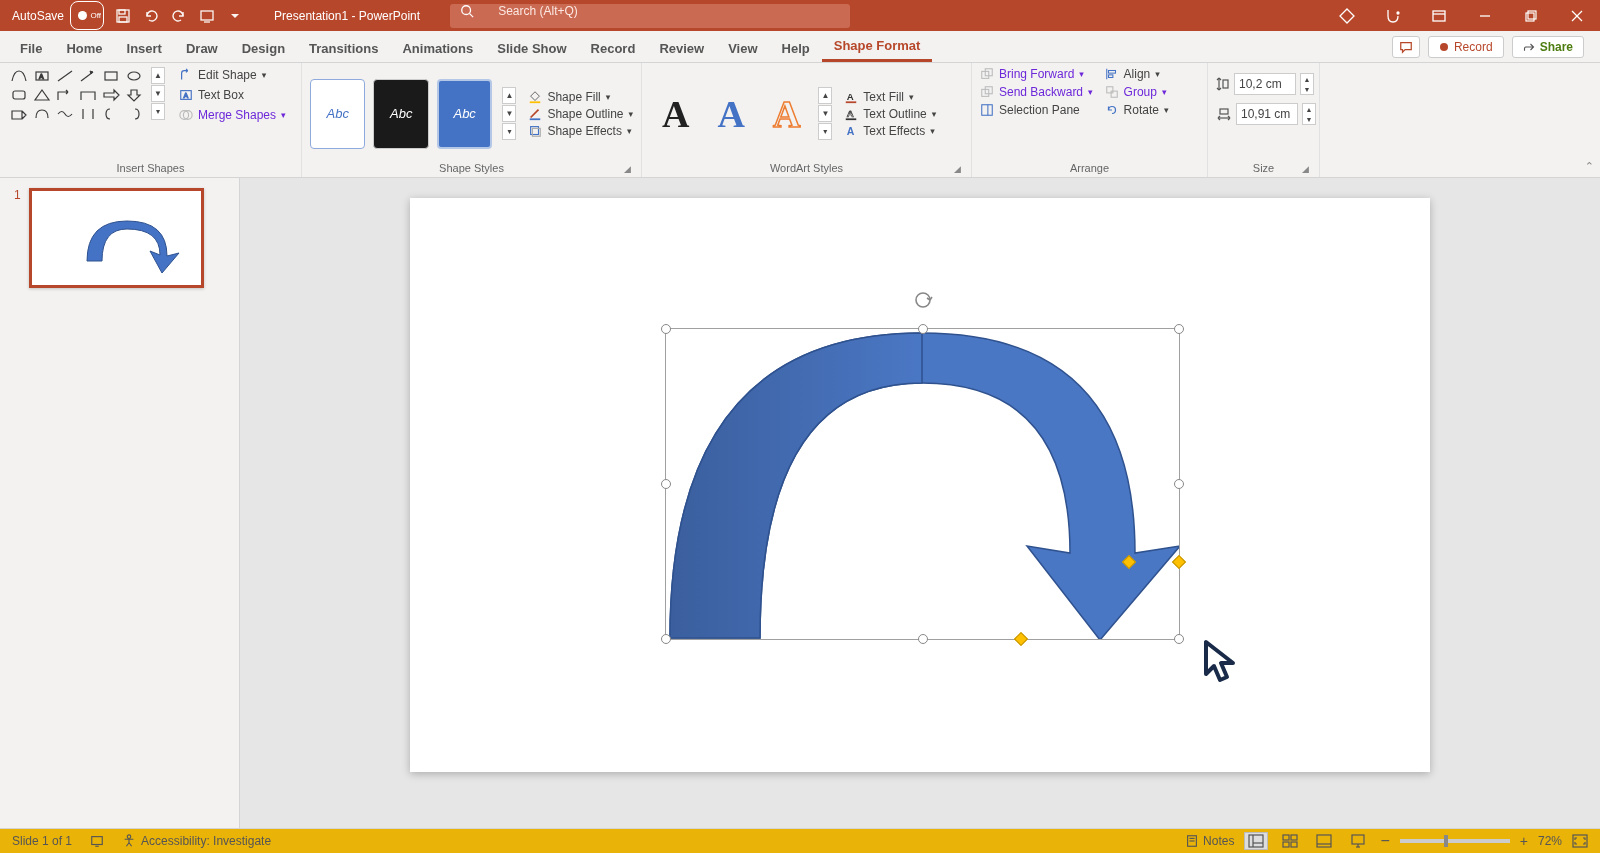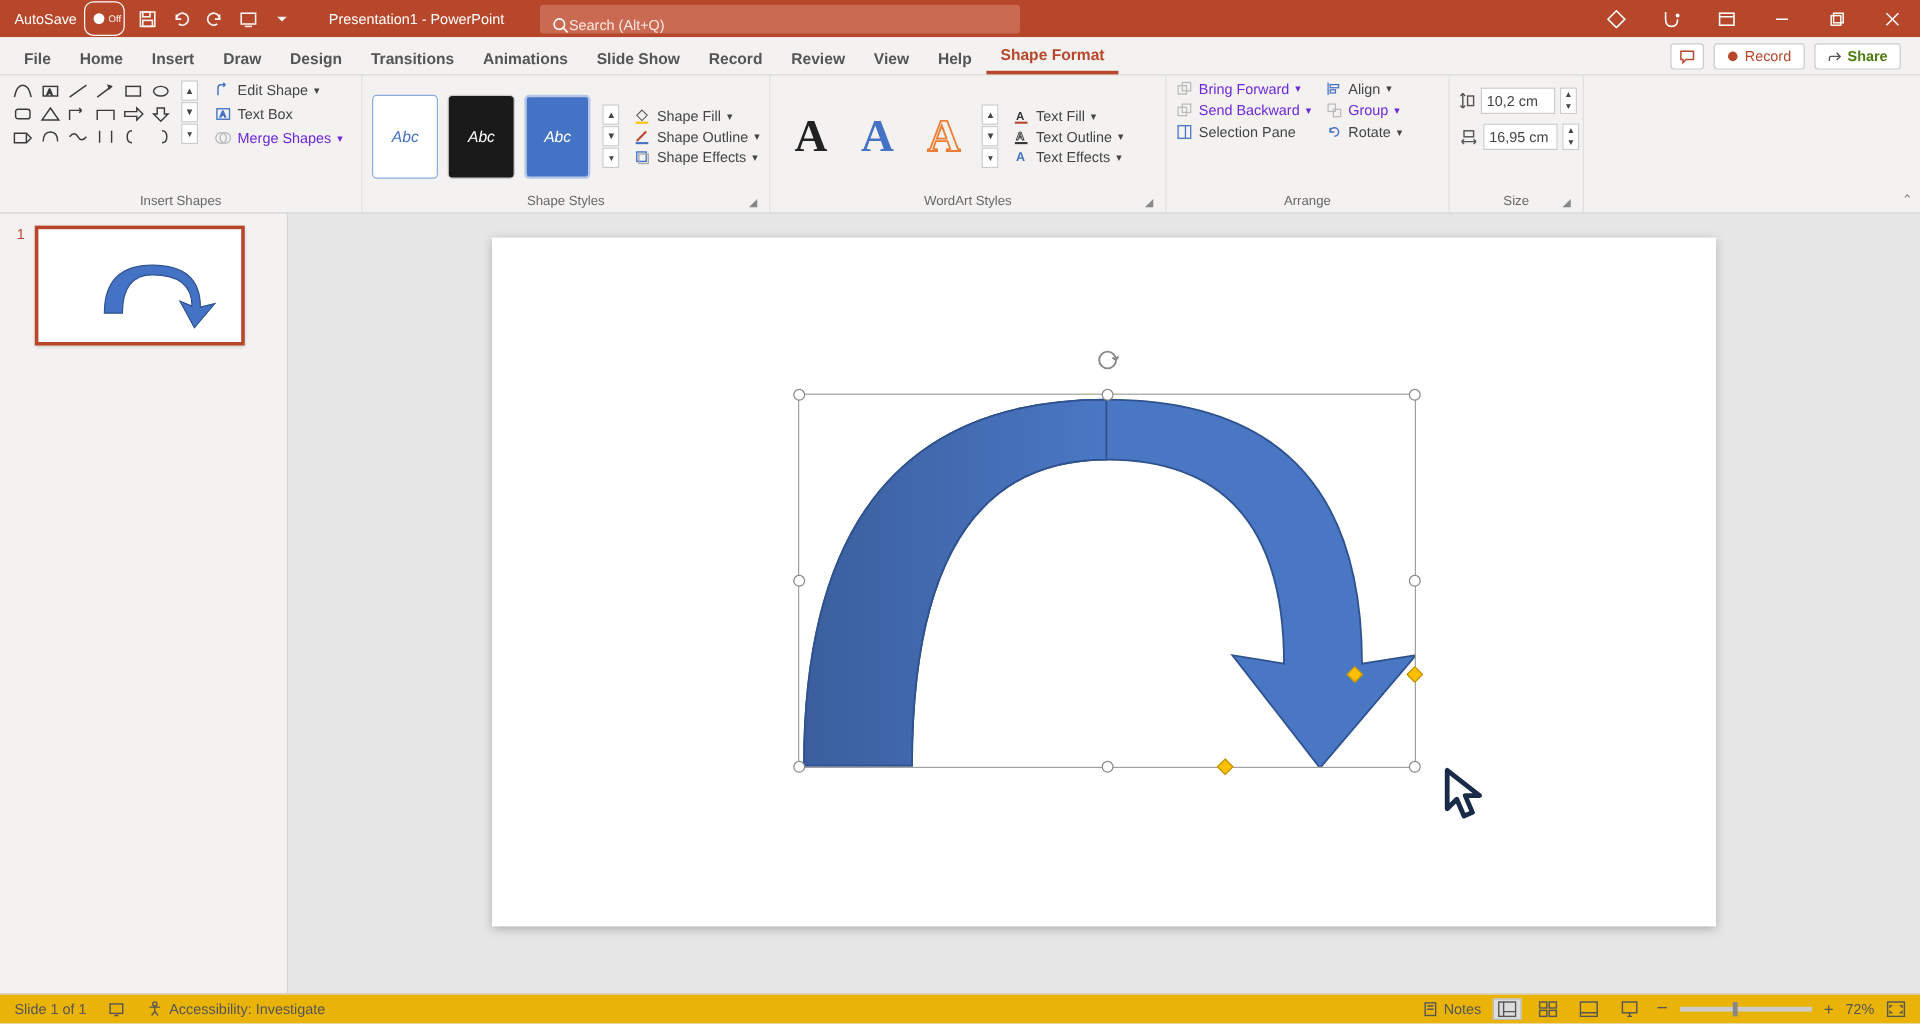--- a/index.html
+++ b/index.html
@@ -4,21 +4,21 @@
 <style>
 * { margin:0; padding:0; box-sizing:border-box; font-family:"Segoe UI",Arial,sans-serif; }
 body { background:#e6e6e6; width:1600px; height:853px; overflow:hidden; font-size:13px; color:#444; display:flex; flex-direction:column; }
 .titlebar { background:#b7472a; height:31px; display:flex; align-items:center; color:#fff; font-size:12px; }
 .titlebar .left { display:flex; align-items:center; gap:10px; padding-left:12px; }
 .autosave { display:flex; align-items:center; gap:6px; }
 .toggle { width:34px; height:29px; border:1px solid #fff; border-radius:8px; display:flex; align-items:center; padding:0 2px; font-size:8px; justify-content:flex-end; }
 .toggle::before { content:""; width:9px; height:9px; background:#fff; border-radius:50%; margin-right:4px; }
 .qat-icon { width:18px; height:18px; display:flex; align-items:center; justify-content:center; opacity:.95; }
 .title-center { flex:0 0 auto; padding:0 30px; }
-.searchbox { flex:0 0 400px; height:24px; background:#ca6a52; border-radius:3px; display:flex; align-items:flex-end; padding:0 10px; gap:0; color:#fff; }
+.searchbox { flex:0 0 400px; height:24px; background:#ca6a52; border-radius:3px; display:flex; align-items:flex-start; padding:0 10px; gap:24px; color:#fff; }
 .searchbox input { background:transparent; border:none; outline:none; color:#fff; font-size:12px; flex:1; }
 .searchbox input::placeholder { color:#fce8e2; }
 .title-right { margin-left:auto; display:flex; align-items:center; }
 .title-right .winbtn { width:46px; height:31px; display:flex; align-items:center; justify-content:center; }
 .ribbon-tabs { background:#f3f2f1; height:32px; display:flex; align-items:flex-end; border-bottom:1px solid #d4d4d4; padding:0 8px; }
 .tab { padding:6px 12px; font-size:13px; color:#555; cursor:pointer;font-weight:bold; }
 .tab.active { color:#b7472a; border-bottom:3px solid #b7472a; font-weight:600; }
 .ribbon-right { margin-left:auto; display:flex; gap:8px; align-items:center; padding-right:8px; padding-bottom:4px;}
 .rbtn { border:1px solid #ccc; border-radius:3px; padding:3px 10px; font-size:12px; display:flex; align-items:center; gap:5px; background:#fff; color:#b7472a;}
 .rbtn.share{color:#4d7c0f;font-weight:bold;}
@@ -485,21 +485,21 @@
               <div>▼</div>
             </div>
         </div>
         <div class="size-row">
           <svg width="16" height="14" viewBox="0 0 16 14" fill="none" stroke="#555" stroke-width="1.2">
               <line x1="2" y1="11" x2="14" y2="11"></line>
               <path d="M2 11 l2 -2 M2 11 l2 2 M14 11 l-2 -2 M14 11 l-2 2"></path>
               <rect x="4" y="2" width="8" height="5"></rect>
             </svg>
           <div class="size-input">
-              <span>16,95 cm</span>
+              <span>10,91 cm</span>
             </div>
           <div class="spinners">
               <div>▲</div>
               <div>▼</div>
             </div>
         </div>
       </div>
     </div>
     <div class="group-label"><span>Size</span><span class="launcher">◢</span></div>
   </div>

